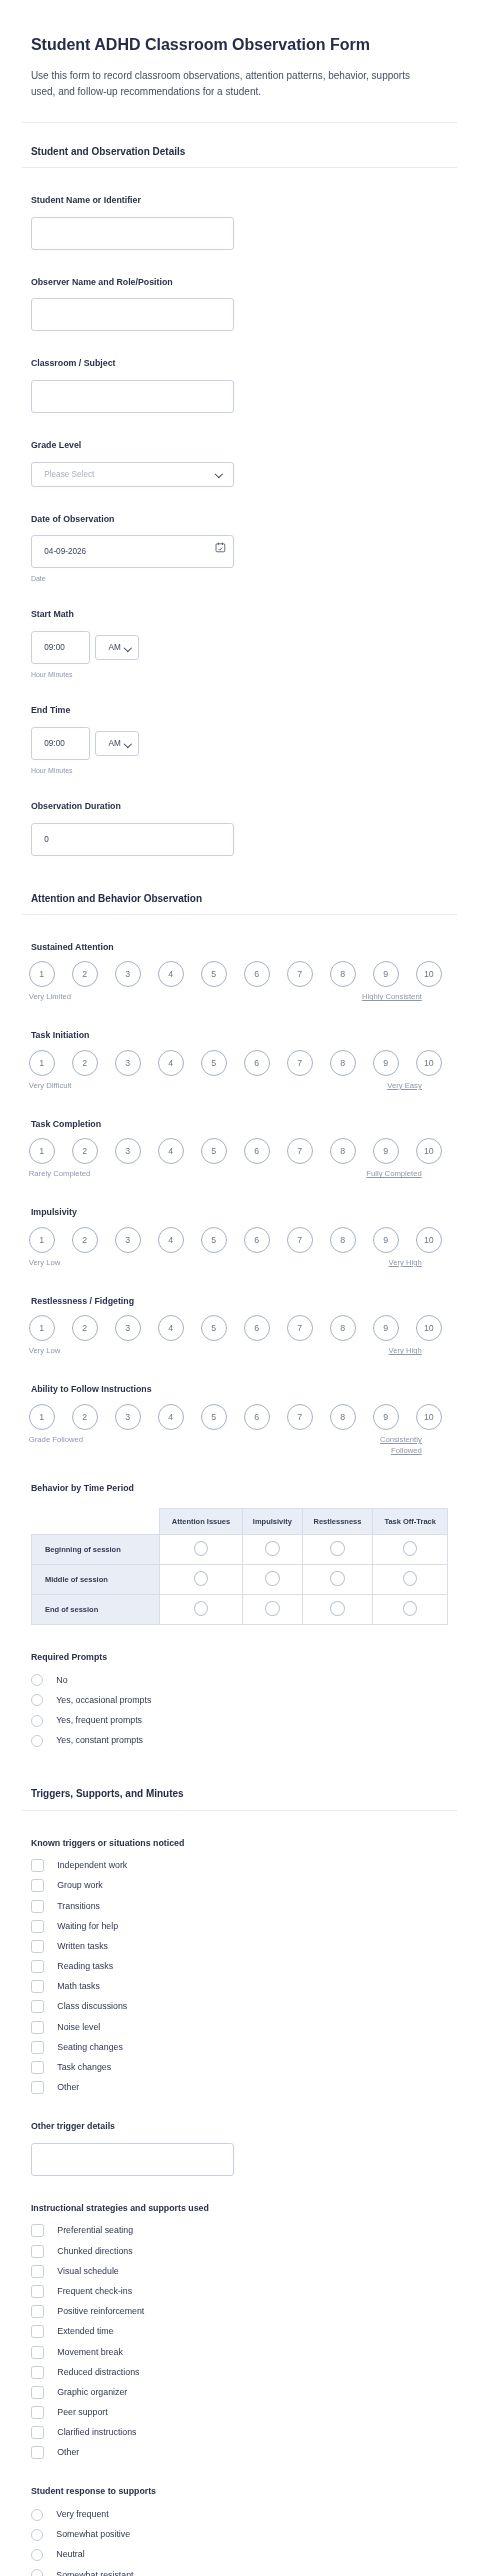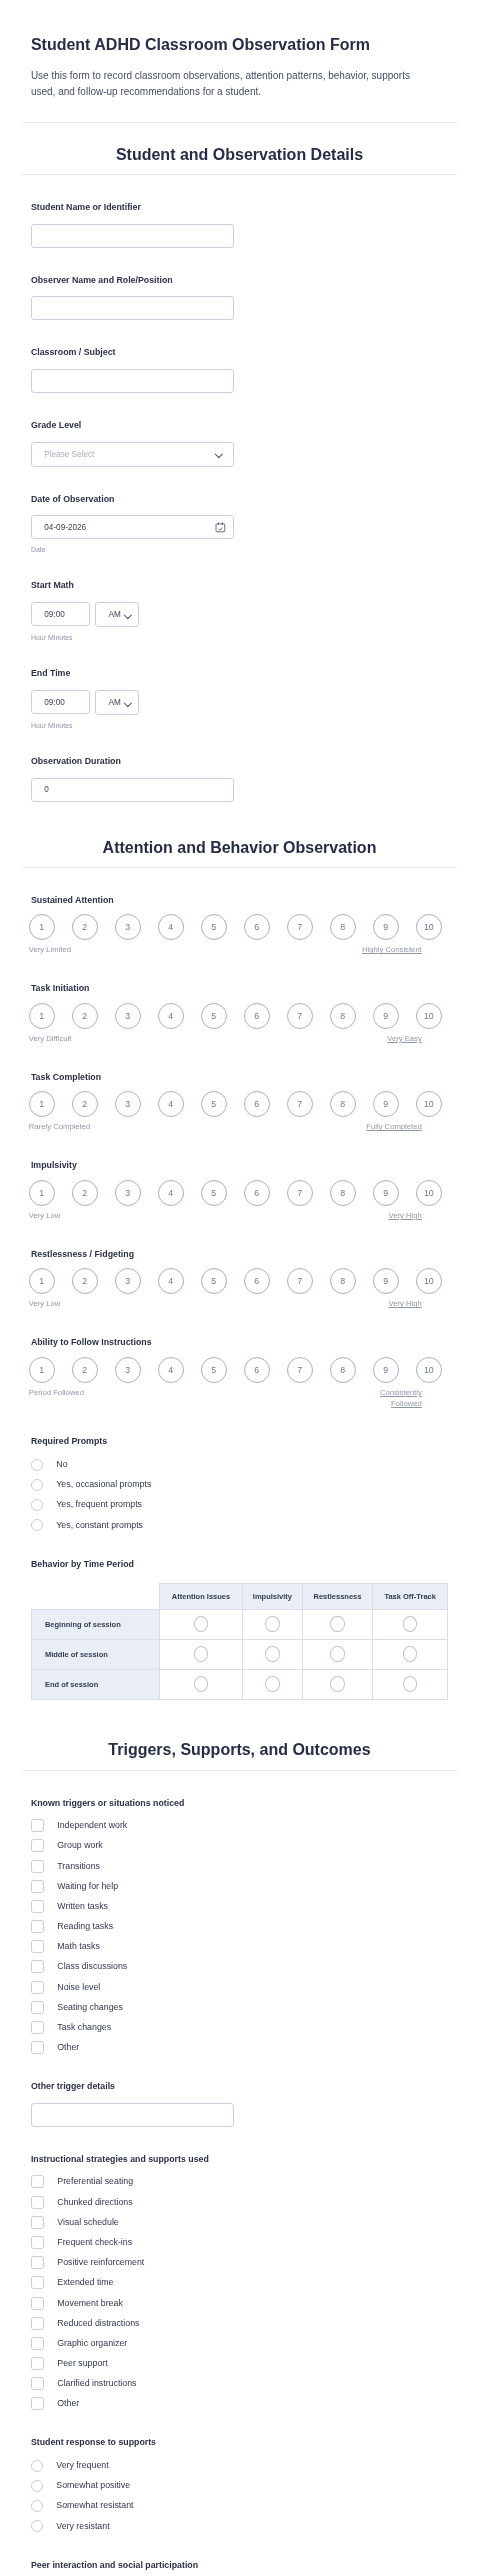--- a/index.html
+++ b/index.html
@@ -13,28 +13,28 @@
   .form-title{
     font-size:16px;font-weight:bold;color:#252d47;
     line-height:29px;margin:0 0 9.3px 0;max-width:422px;
   }
   .form-desc{
     font-size:10px;color:#434d66;line-height:16px;margin:0 0 0 0;max-width:402px;
   }
   .divider{border:none;border-top:0.5px solid #e7eaf0;margin:0;}
   .divider.after-desc{margin-top:21.6px;}
   .section-heading{
-    font-size:16px;font-weight:bold;color:#252d47;margin:23px 0 10.3px 0;text-align:center;
+    font-size:10px;font-weight:bold;color:#252d47;margin:23px 0 10.3px 0;
   }
   .question{margin-top:27px;}
   .q-label{font-size:8.8px;font-weight:600;color:#2a3149;margin-bottom:10.3px;line-height:11.3px;}
   .sub-label{font-size:7px;color:#8e98ab;margin-top:7.2px;}
 
   .text-input{
-    box-sizing:border-box;width:203px;height:24px;
+    box-sizing:border-box;width:203px;height:33px;
     border:0.5px solid #c8d0de;border-radius:3.1px;background:#fff;
     font-family:"Liberation Sans",sans-serif;font-size:8.2px;color:#3b4358;
     padding:0 12.4px;outline:none;
   }
 
   
   .select{
     box-sizing:border-box;width:203px;height:25px;position:relative;
     border:0.5px solid #c8d0de;border-radius:3.1px;background:#fff;
     display:flex;align-items:center;padding:0 12.4px;cursor:pointer;
@@ -292,47 +292,25 @@
             <div class="scale-circle">3</div>
             <div class="scale-circle">4</div>
             <div class="scale-circle">5</div>
             <div class="scale-circle">6</div>
             <div class="scale-circle">7</div>
             <div class="scale-circle">8</div>
             <div class="scale-circle">9</div>
             <div class="scale-circle">10</div>
           </div>
           <div class="scale-caps">
-            <div class="cap left">Period Followed</div>
+            <div class="cap left">Grade Followed</div>
             <div class="cap right">Consistently Followed</div>
           </div>
         </div>
       </div>
-
-    <div class="question">
-      <div class="q-label">Required Prompts</div>
-      <div id="rp-options">
-          <label class="opt-row">
-            <span class="radio"></span>
-            <span class="opt-label">No</span>
-          </label>
-          <label class="opt-row">
-            <span class="radio"></span>
-            <span class="opt-label">Yes, occasional prompts</span>
-          </label>
-          <label class="opt-row">
-            <span class="radio"></span>
-            <span class="opt-label">Yes, frequent prompts</span>
-          </label>
-          <label class="opt-row">
-            <span class="radio"></span>
-            <span class="opt-label">Yes, constant prompts</span>
-          </label>
-        </div>
-    </div>
 
     <div class="question">
       <div class="q-label" style="margin-bottom:0;">Behavior by Time Period</div>
       <div id="matrix-root">
           <table class="matrix">
             <thead>
               <tr>
                 <th class="corner"></th>
                 <th>Attention Issues</th>
                 <th>Impulsivity</th>
@@ -360,21 +338,43 @@
                 <td><span class="m-radio"></span></td>
                 <td><span class="m-radio"></span></td>
                 <td><span class="m-radio"></span></td>
                 <td><span class="m-radio"></span></td>
               </tr>
             </tbody>
           </table>
         </div>
     </div>
 
-    <div class="section-heading" style="margin-top:41px;">Triggers, Supports, and Outcomes</div>
+    <div class="question">
+      <div class="q-label">Required Prompts</div>
+      <div id="rp-options">
+          <label class="opt-row">
+            <span class="radio"></span>
+            <span class="opt-label">No</span>
+          </label>
+          <label class="opt-row">
+            <span class="radio"></span>
+            <span class="opt-label">Yes, occasional prompts</span>
+          </label>
+          <label class="opt-row">
+            <span class="radio"></span>
+            <span class="opt-label">Yes, frequent prompts</span>
+          </label>
+          <label class="opt-row">
+            <span class="radio"></span>
+            <span class="opt-label">Yes, constant prompts</span>
+          </label>
+        </div>
+    </div>
+
+    <div class="section-heading" style="margin-top:41px;">Triggers, Supports, and Minutes</div>
   </div>
   <hr class="divider">
 
   <div class="inner">
     <div class="question">
       <div class="q-label">Known triggers or situations noticed</div>
       <div id="kt-options">
           <label class="opt-row">
             <span class="checkbox"></span>
             <span class="opt-label">Independent work</span>
@@ -488,20 +488,24 @@
     <div class="question">
       <div class="q-label">Student response to supports</div>
       <div id="sr-options">
           <label class="opt-row">
             <span class="radio"></span>
             <span class="opt-label">Very frequent</span>
           </label>
           <label class="opt-row">
             <span class="radio"></span>
             <span class="opt-label">Somewhat positive</span>
+          </label>
+          <label class="opt-row">
+            <span class="radio"></span>
+            <span class="opt-label">Neutral</span>
           </label>
           <label class="opt-row">
             <span class="radio"></span>
             <span class="opt-label">Somewhat resistant</span>
           </label>
           <label class="opt-row">
             <span class="radio"></span>
             <span class="opt-label">Very resistant</span>
           </label>
         </div>

